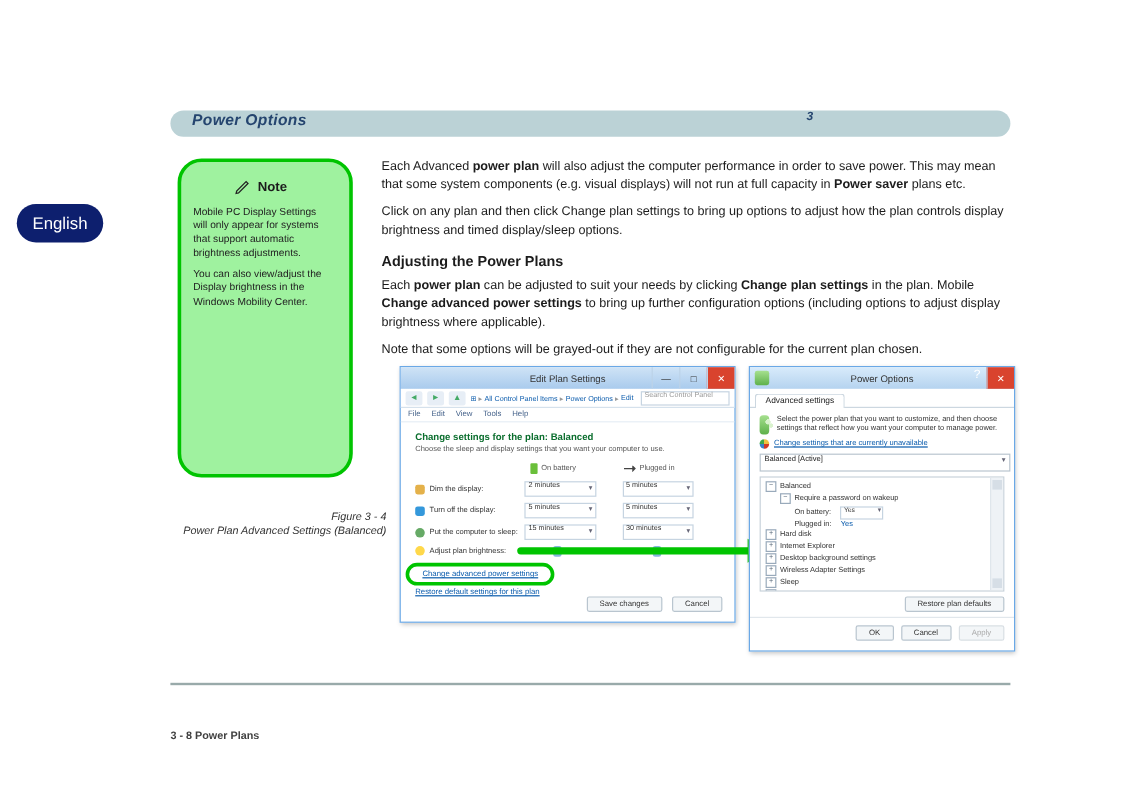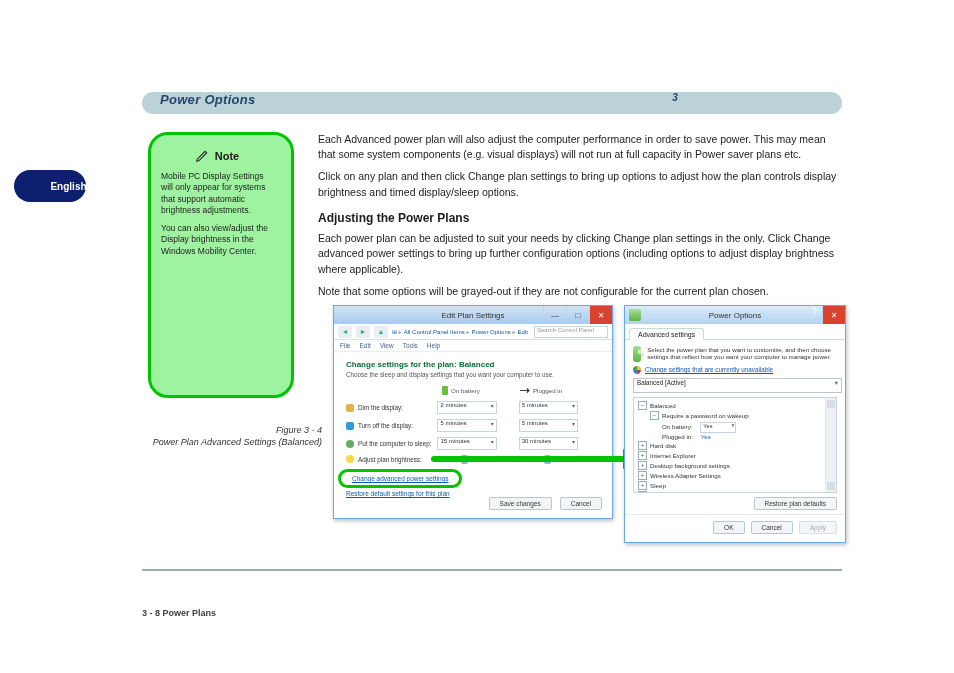--- a/index.html
+++ b/index.html
@@ -5,33 +5,33 @@
   html, body { margin:0; padding:0; width:954px; height:673px; font-family: "Segoe UI", Arial, sans-serif; background:#fff; color:#222; }
   .page { position:relative; width:796px; height:673px; }
 
   
   .header-bar { position:absolute; left:142px; top:92px; width:700px; height:22px; background:#bbd2d6; border-radius:12px; }
   .header-text { position:absolute; left:160px; top:92px; font-size:13px; font-weight:700; font-style:italic; color:#25456f; letter-spacing:.3px; }
   .header-page { position:absolute; right:118px; top:92px; font-size:10px; font-weight:700; font-style:italic; color:#25456f; letter-spacing:.3px; }
 
   
   .left-pill { position:absolute; left:14px; top:170px; width:72px; height:32px; background:#0d1f6e; border-radius:18px; display:flex; align-items:center; justify-content:center; }
-  .left-pill span { font-size:10px; color:#fff; font-weight:700;padding-left:37px; }
+  .left-pill span { font-size:14px; color:#fff; font-weight:400; }
 
   
   .note-box { position:absolute; left:148px; top:132px; width:146px; height:266px; background:#9ff29f; border:3px solid #00c400; border-radius:20px; padding:14px 18px 10px 10px; box-sizing:border-box; }
   .note-title { font-weight:700; font-size:11px; color:#1c1c1c; display:flex; align-items:center; gap:6px; justify-content:center; margin-bottom:8px; }
   .note-body { font-size:8.5px; line-height:1.35; color:#222; }
   .note-body p { margin:0 0 6px 0; }
 
   
   .para { position:absolute; left:318px; top:132px; width:524px; font-size:10.5px; line-height:1.45; color:#1c1c1c; }
   .para p { margin:0 0 7px 0; }
   .para .section-title { font-weight:700; font-size:12px; margin:10px 0 4px; }
-  .para b { font-weight:400; }
+  .para b { font-weight:700; }
 
   
   .fig-label { position:absolute; left:142px; top:425px; width:180px; font-size:9px; font-style:italic; color:#333; line-height:1.3; }
 
   
   .shot { position:absolute; background:#fff; border:1px solid #6aa8e6; box-shadow: 1px 2px 4px rgba(0,0,0,0.25); }
   .title-bar { height:18px; background:linear-gradient(#cfe3f6,#a9cbed); display:flex; align-items:center; justify-content:center; position:relative; }
   .title-bar .tb-title { font-size:8px; color:#333; }
   .win-btns { position:absolute; right:0; top:0; height:18px; display:flex; }
   .win-btn { width:22px; height:18px; display:flex; align-items:center; justify-content:center; font-size:8px; color:#333; border-left:1px solid #bcd3e8; }
@@ -141,21 +141,21 @@
     </div>
   </div>
 
   <div class="para">
     <p>
       <span>Each Advanced </span><b>power plan</b><span> will also adjust the computer performance in order to save power. This may mean that some system components (e.g. visual displays) will not run at full capacity in </span><b>Power saver</b><span> plans etc.</span>
     </p>
     <p>Click on any plan and then click Change plan settings to bring up options to adjust how the plan controls display brightness and timed display/sleep options.</p>
     <div class="section-title">Adjusting the Power Plans</div>
     <p>
-      <span>Each </span><b>power plan</b><span> can be adjusted to suit your needs by clicking </span><b>Change plan settings</b><span> in the only. Click </span><b>Change advanced power settings</b><span> to bring up further configuration options (including options to adjust display brightness where applicable).</span>
+      <span>Each </span><b>power plan</b><span> can be adjusted to suit your needs by clicking </span><b>Change plan settings</b><span> in the plan. Mobile </span><b>Change advanced power settings</b><span> to bring up further configuration options (including options to adjust display brightness where applicable).</span>
     </p>
     <p>Note that some options will be grayed-out if they are not configurable for the current plan chosen.</p>
   </div>
 
   <div class="fig-label" style="white-space:pre-line;text-align:right;">Figure 3 - 4
 Power Plan Advanced Settings (Balanced)</div>
 
   <div id="shot-eps" class="shot">
     <div class="title-bar">
       <span class="tb-title">Edit Plan Settings</span>

